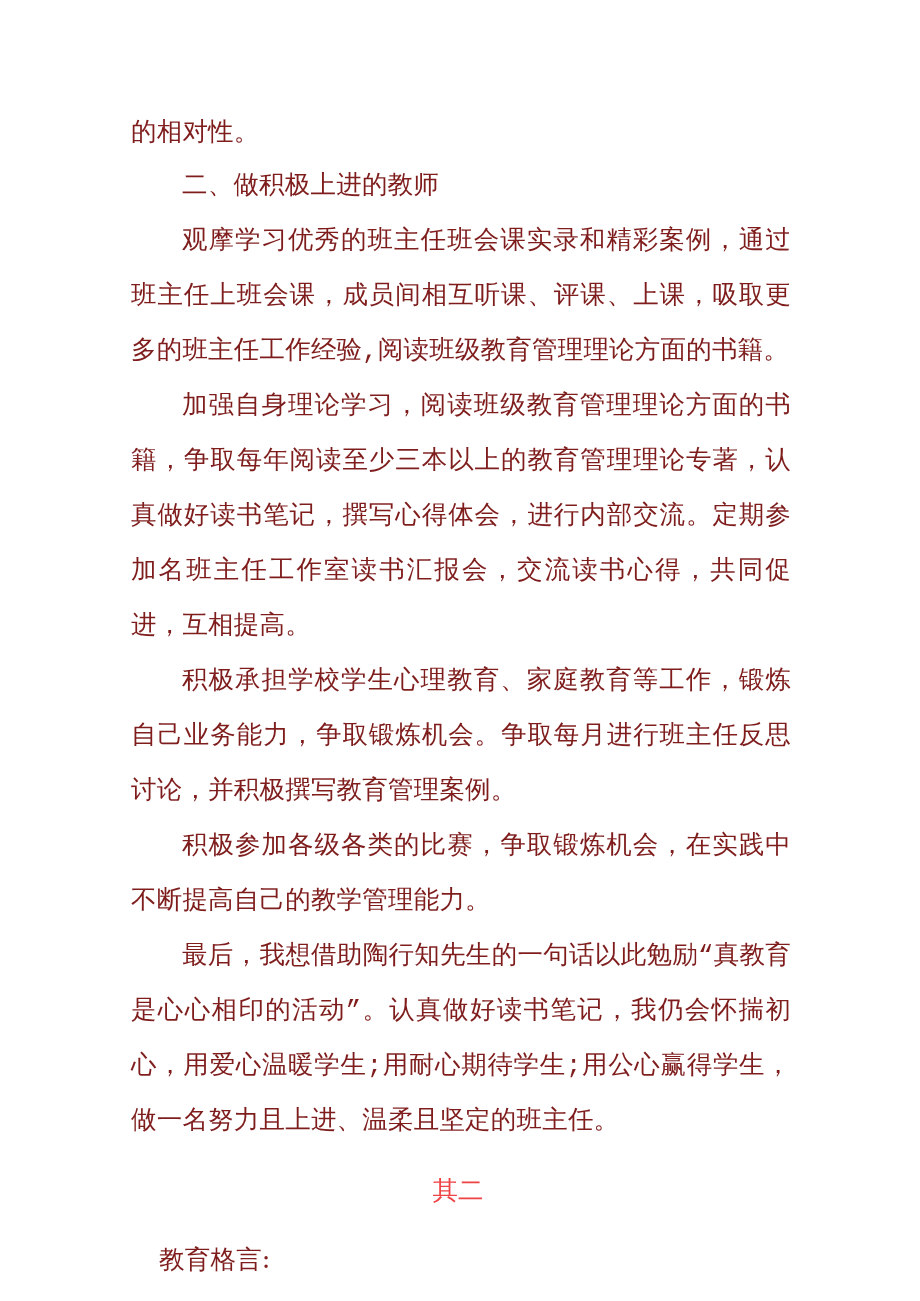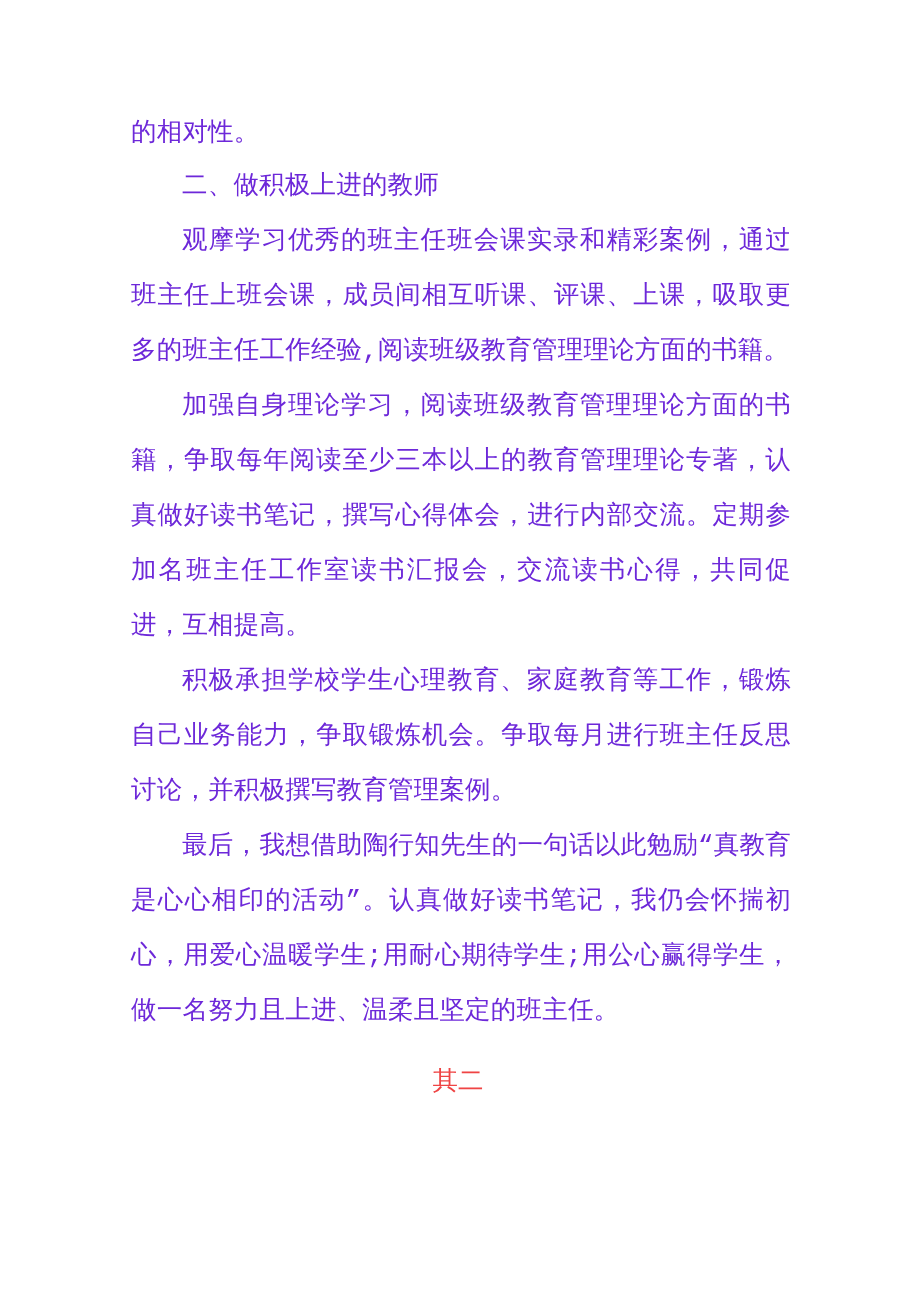--- a/index.html
+++ b/index.html
@@ -20,21 +20,21 @@
   }
   .doc-body {
     position: absolute;
     left: 131px;
     top: 104px;
     width: 660px;
   }
   .para {
     font-size: 25.5px;
     line-height: 55px;
-    color: #6d28d9;
+    color: #7f1d1d;
     text-align: justify;
     text-justify: inter-ideograph;
     margin: 0;
     letter-spacing: 0.2px;
     word-break: break-all;
   }
   .para.indent-2 {
     text-indent: 2em;
     font-family: Liberation Mono, monospace;
   }
@@ -61,26 +61,28 @@
     <p class="para">的相对性。</p>
 
     <p class="para indent-2">二、做积极上进的教师</p>
 
     <p class="para indent-2">观摩学习优秀的班主任班会课实录和精彩案例，通过班主任上班会课，成员间相互听课、评课、上课，吸取更多的班主任工作经验,阅读班级教育管理理论方面的书籍。</p>
 
     <p class="para indent-2">加强自身理论学习，阅读班级教育管理理论方面的书籍，争取每年阅读至少三本以上的教育管理理论专著，认真做好读书笔记，撰写心得体会，进行内部交流。定期参加名班主任工作室读书汇报会，交流读书心得，共同促进，互相提高。</p>
 
     <p class="para indent-2">积极承担学校学生心理教育、家庭教育等工作，锻炼自己业务能力，争取锻炼机会。争取每月进行班主任反思讨论，并积极撰写教育管理案例。</p>
 
+    <p class="para indent-2">积极参加各级各类的比赛，争取锻炼机会，在实践中不断提高自己的教学管理能力。</p>
 
     <p class="para indent-2">最后，我想借助陶行知先生的一句话以此勉励“真教育是心心相印的活动”。认真做好读书笔记，我仍会怀揣初心，用爱心温暖学生;用耐心期待学生;用公心赢得学生，做一名努力且上进、温柔且坚定的班主任。</p>
 
     <div class="gap-sm"></div>
 
     <p class="heading-center">其二</p>
 
     <div class="gap-sm"></div>
 
+    <p class="para indent-1">教育格言:</p>
 
     <div class="gap-md"></div>
 
   </div>
 </div>
 
 </body></html>

